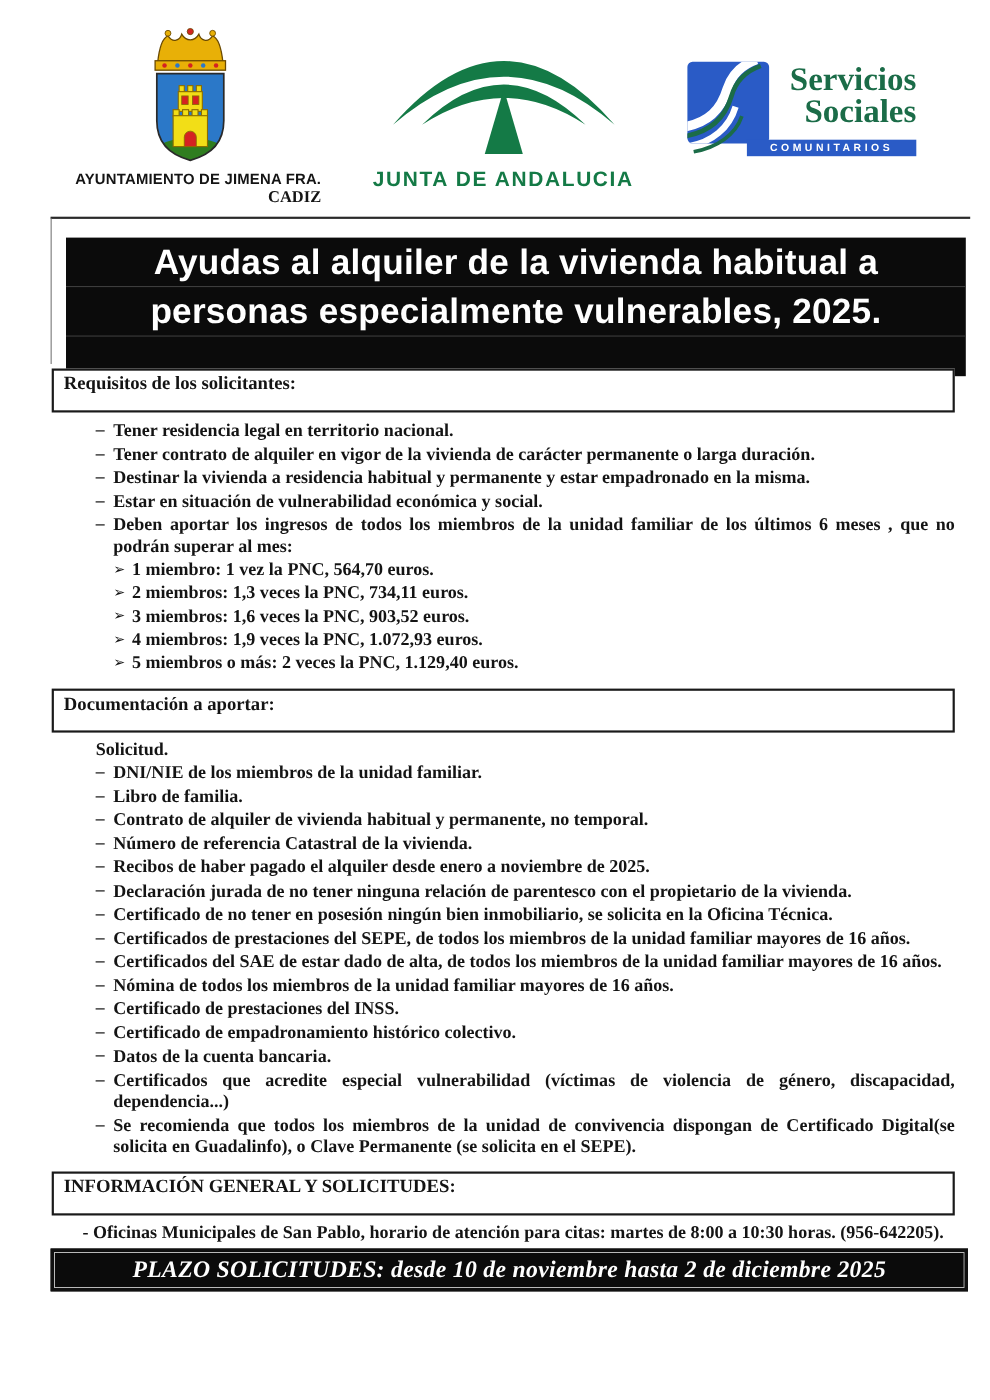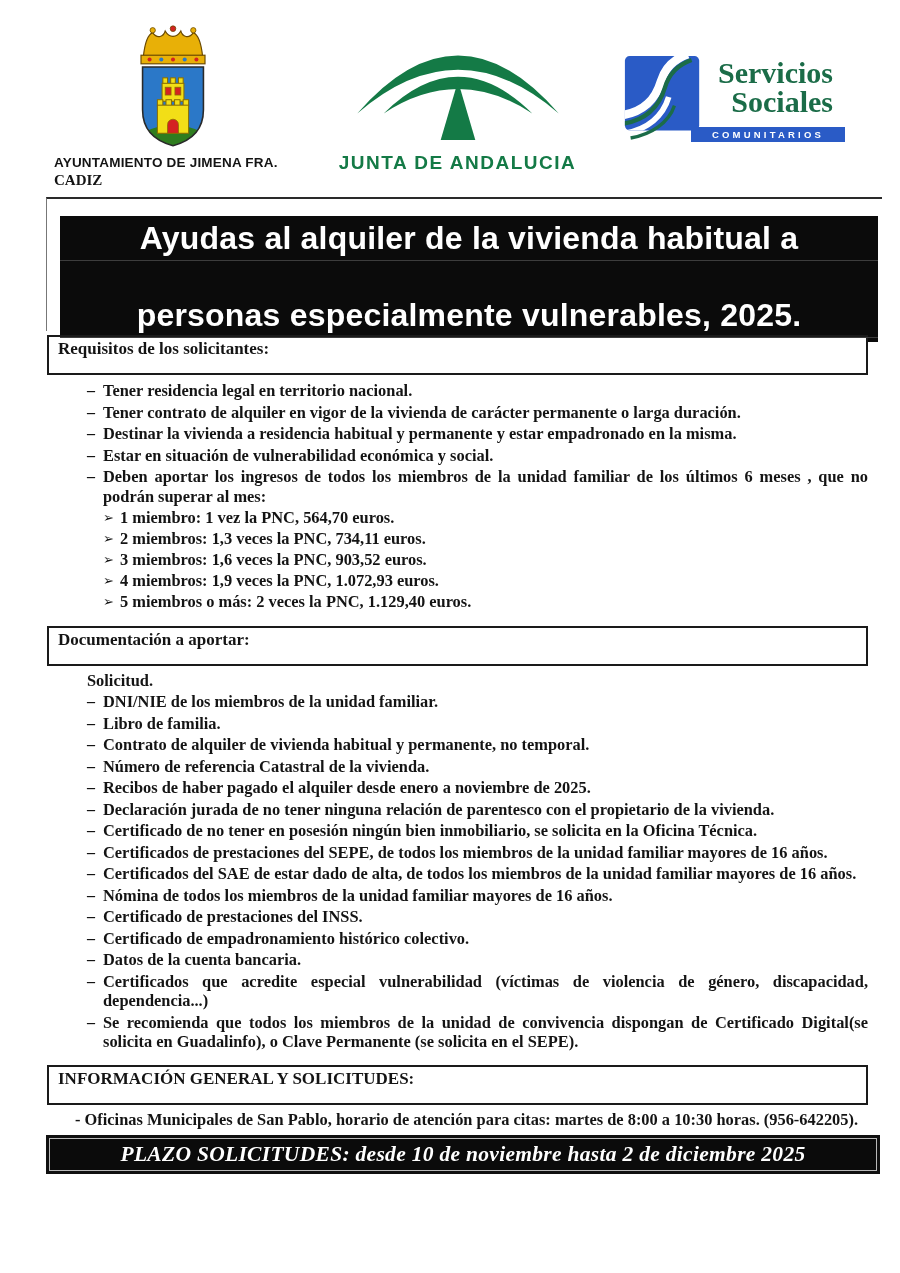--- a/index.html
+++ b/index.html
@@ -5,47 +5,47 @@
   * { margin:0; padding:0; box-sizing:border-box; }
   html,body { background:#e9e9e9; }
   .page{
     width:900px; height:1273px; margin:0 auto; background:#ffffff;
     font-family:"Liberation Serif", serif; color:#141414;
     position:relative; overflow:hidden;
   }
   
   .hdr{ display:flex; justify-content:space-between; align-items:flex-start;
         padding:24px 52px 0 54px; height:197px; }
-  .lg-jimena{ width:238px; text-align:left; }
+  .lg-jimena{ width:238px; text-align:right; }
   .lg-jimena svg{ height:128px; display:block; margin:0 auto; }
   .muni-name{ font-family:"Liberation Sans", sans-serif; font-weight:bold;
               font-size:13.5px; letter-spacing:.2px; margin-top:3px; }
   .muni-city{ font-family:Liberation Serif, serif; font-weight:bold;
               font-size:15px; margin-top:2px; }
   .lg-junta{ width:250px; text-align:center; margin-top:4px; }
   .junta-label{ color:var(--junta-green,#147A46);
                 font-family:"Liberation Sans", sans-serif; font-weight:bold;
                 font-size:19px; letter-spacing:1.5px; margin-top:4px; white-space:nowrap; }
   .lg-ss{ position:relative; width:225px; height:110px; margin-top:30px; }
   .lg-ss svg{ position:absolute; left:0; top:0; }
   .ss-name{ position:absolute; left:68px; top:4px; width:142px; text-align:right;
             font-family:"Liberation Serif", serif; font-weight:bold;
             font-size:30px; line-height:.98; color:var(--ss-green,#1B6C48); }
-  .ss-bar{ position:absolute; left:68px; top:73px; width:154px; height:15px;
+  .ss-bar{ position:absolute; left:56px; top:73px; width:154px; height:15px;
            background:var(--ss-blue,#2A5BC6); color:#fff;
            font-family:"Liberation Sans", sans-serif; font-weight:bold;
            font-size:9.5px; letter-spacing:3.2px; text-align:center; line-height:15px; }
   .f-green{ fill:var(--junta-green,#147A46); }
   .f-ssblue{ fill:var(--ss-blue,#2A5BC6); }
   .s-ssgreen{ stroke:var(--ss-green,#1B6C48); }
 
   
   .title-wrap{ margin:0 18px 0 46px; border-top:2px solid #2a2a2a;
                border-left:1px solid #777; padding:17px 4px 0 13px; height:134px; }
-  .banner{ background:#0b0b0b; height:126px; display:flex; flex-direction:column;gap:32px; }
+  .banner{ background:#0b0b0b; height:126px; display:flex; flex-direction:column; }
   .banner-row{ color:#fff; font-family:"Liberation Sans", sans-serif; font-weight:bold;
                font-size:32px; text-align:center; height:45px; line-height:45px;
                border-bottom:1px solid #3d3d3d; letter-spacing:.2px; }
   .banner-row.spacer{ flex:1; border-bottom:none; }
 
   
   .content{ padding:0 32px 0 47px; }
   .sec-head{ border:2px solid #1a1a1a; padding:2px 9px 14px; font-size:17px;
              font-weight:bold; background:#fff; margin-top:4px; }
   ul{ list-style:none; }

